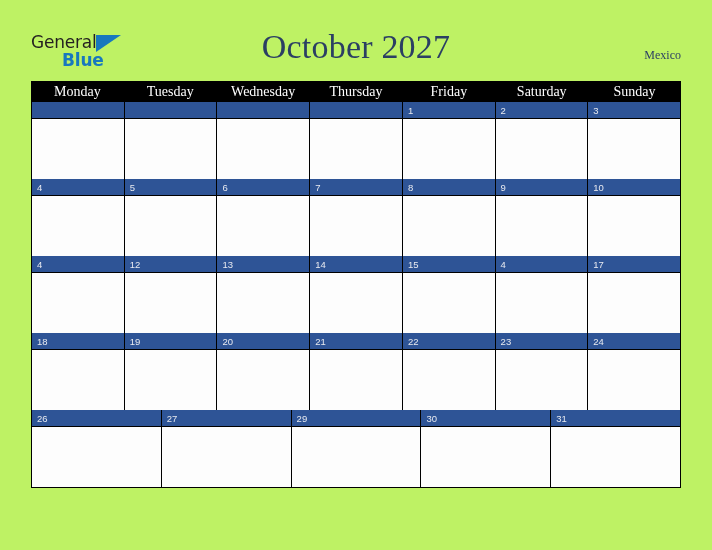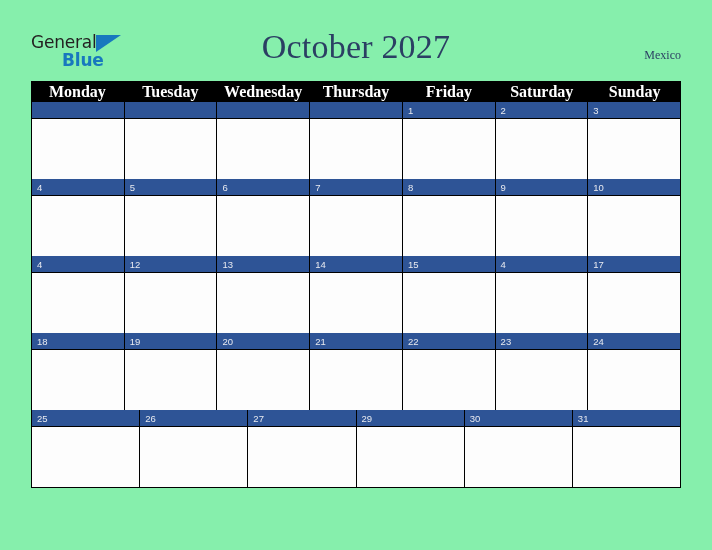--- a/index.html
+++ b/index.html
@@ -10,21 +10,21 @@
     width: 712px;
     height: 550px;
     background: #fdfdfd;
     font-family: "Liberation Sans", sans-serif;
     overflow: hidden;
   }
   .page {
     position: relative;
     width: 712px;
     height: 550px;
-    background: #86efac;
+    background: #bef264;
   }
 
   
   .header {
     position: absolute;
     left: 0;
     top: 0;
     width: 712px;
     height: 81px;
   }
@@ -104,22 +104,22 @@
     height: 21px;
     background: #000000;
   }
   .weekday-cell {
     flex: 1 1 0;
     display: flex;
     align-items: center;
     justify-content: center;
     color: #ffffff;
     font-family: "Liberation Serif", serif;
-    font-weight: bold;
-    font-size: 16px;
+    font-weight: normal;
+    font-size: 14px;
     line-height: 14px;
   }
 
   .week-row {
     display: flex;
     width: 650px;
     height: 77px;
     border-left: 1px solid #000000;
     box-sizing: border-box;
   }
@@ -364,26 +364,20 @@
           <div class="day-band">
             <span class="day-num">24</span>
           </div>
           <div class="day-body"></div>
         </div>
     </div>
 
     <div class="week-row last">
       <div class="day-cell">
           <div class="day-band">
-            <span class="day-num">25</span>
-          </div>
-          <div class="day-body"></div>
-        </div>
-      <div class="day-cell">
-          <div class="day-band">
             <span class="day-num">26</span>
           </div>
           <div class="day-body"></div>
         </div>
       <div class="day-cell">
           <div class="day-band">
             <span class="day-num">27</span>
           </div>
           <div class="day-body"></div>
         </div>

